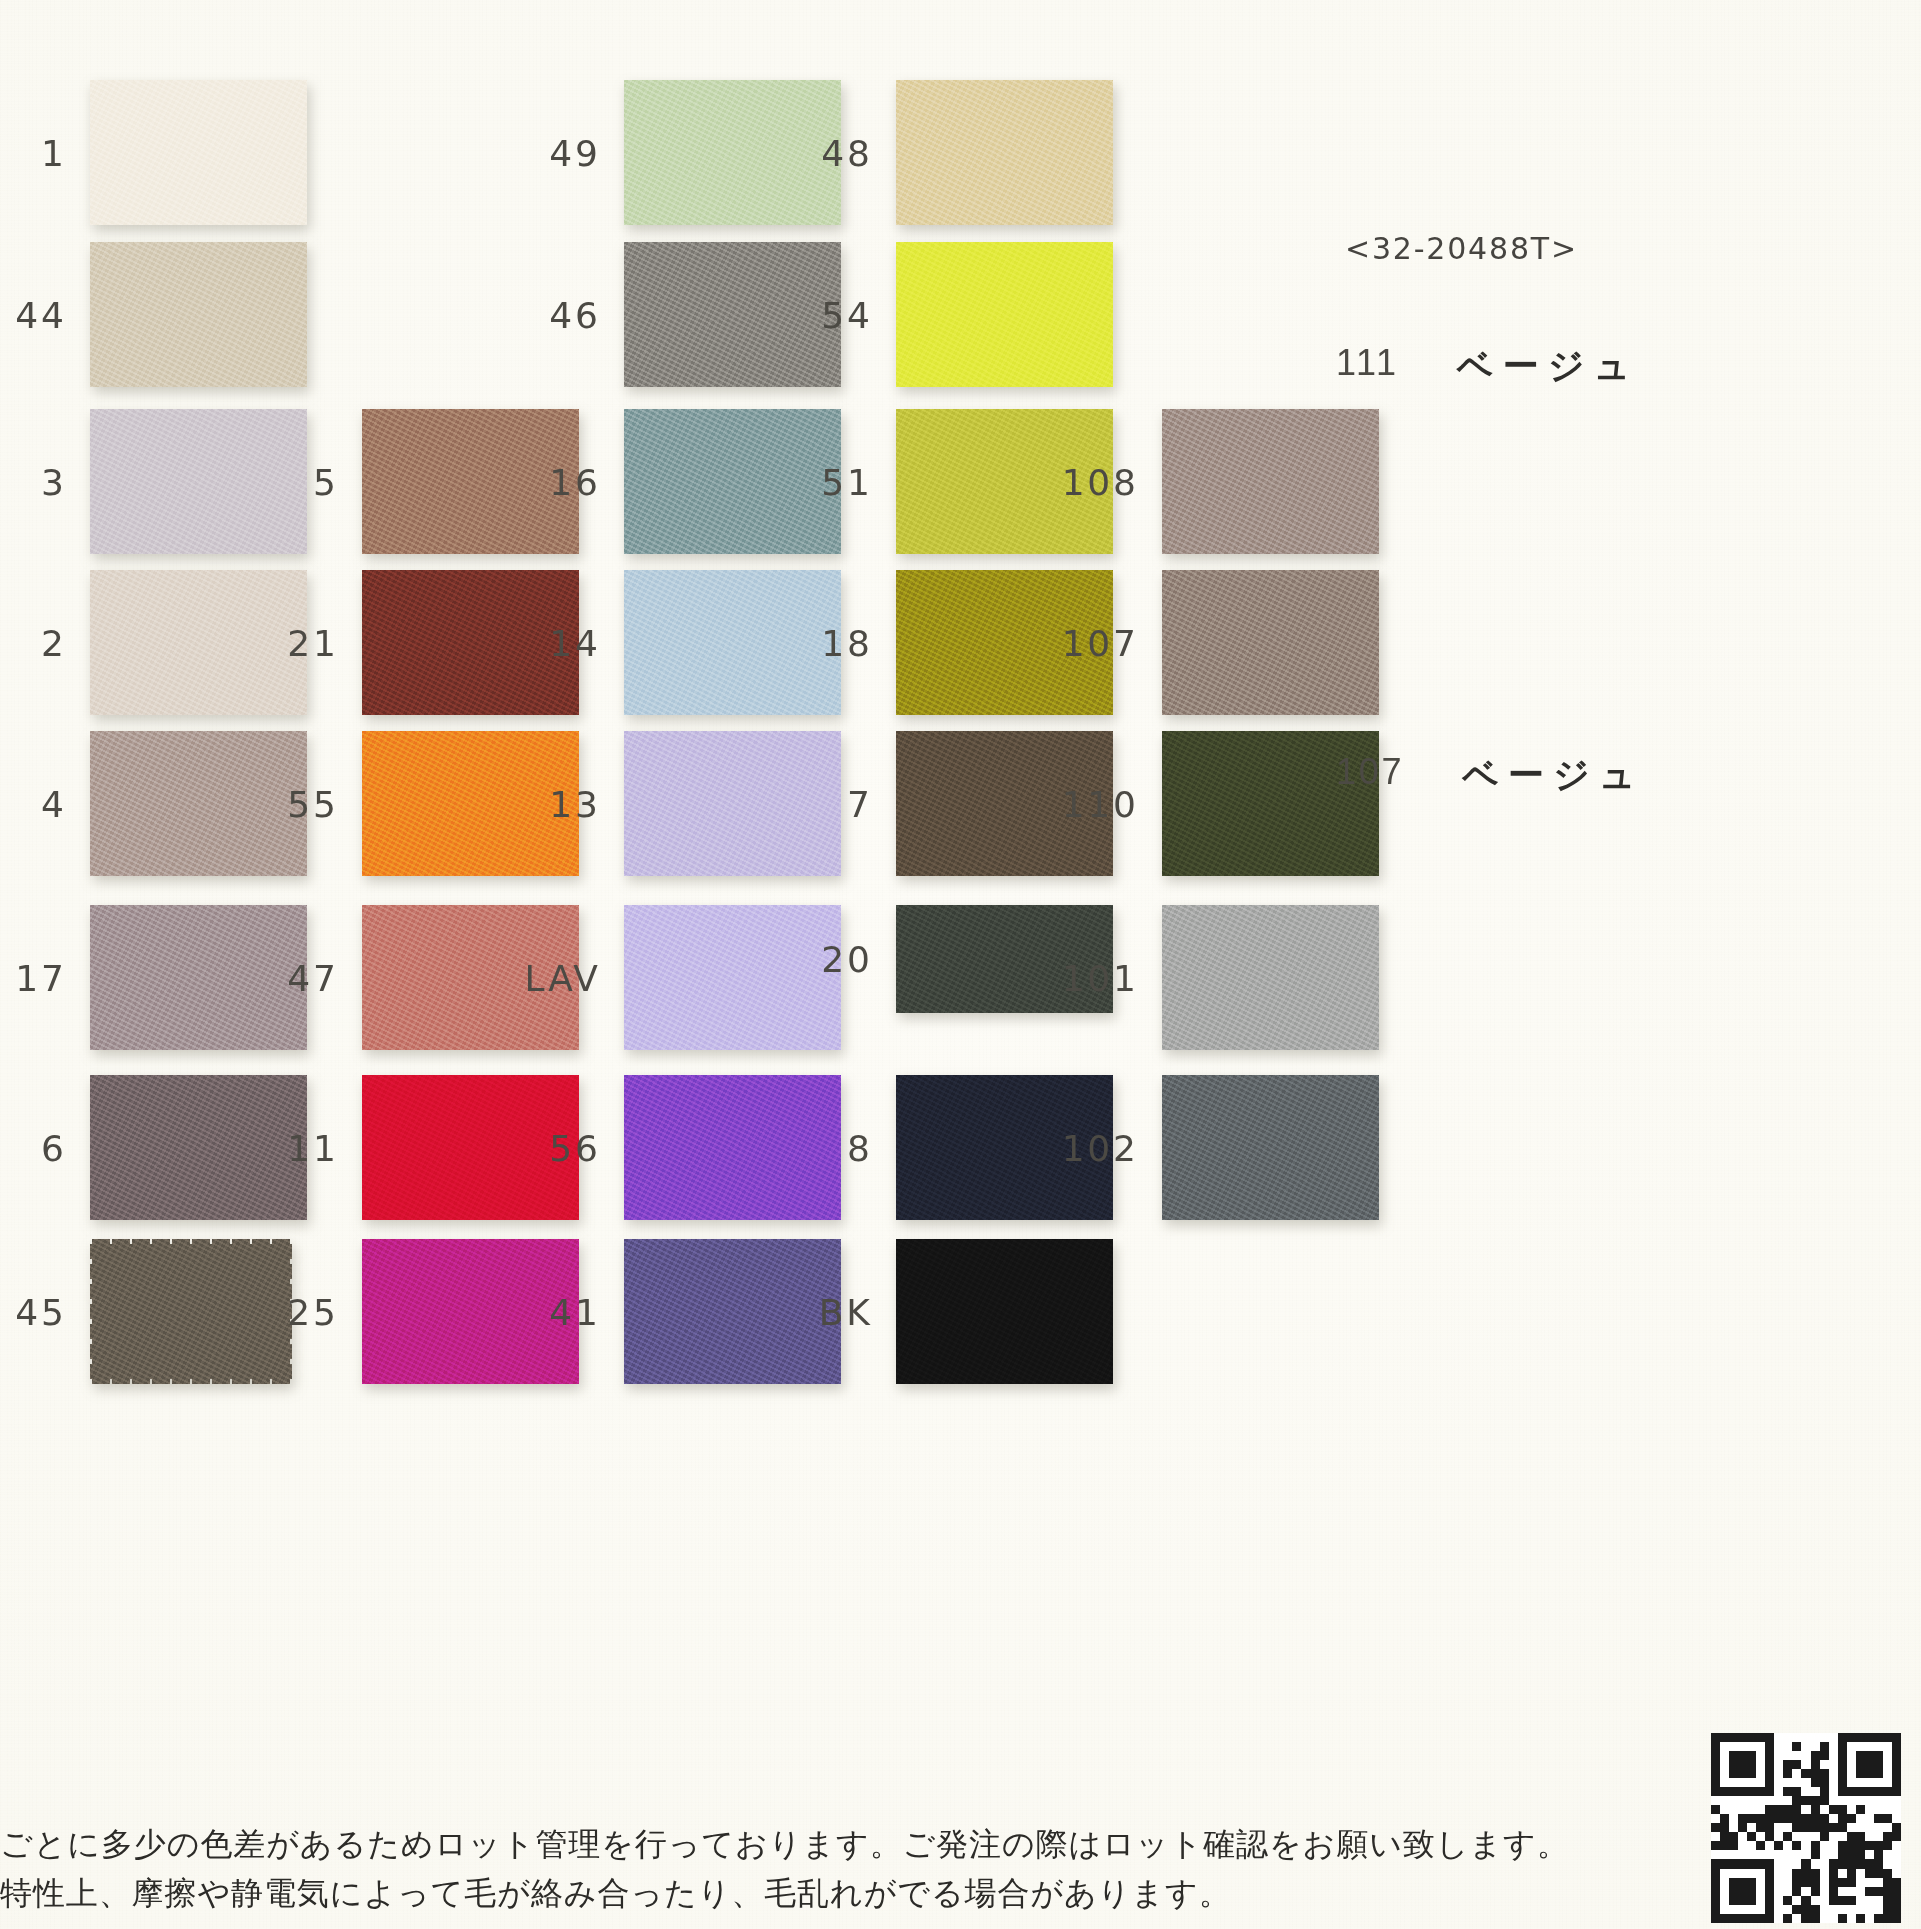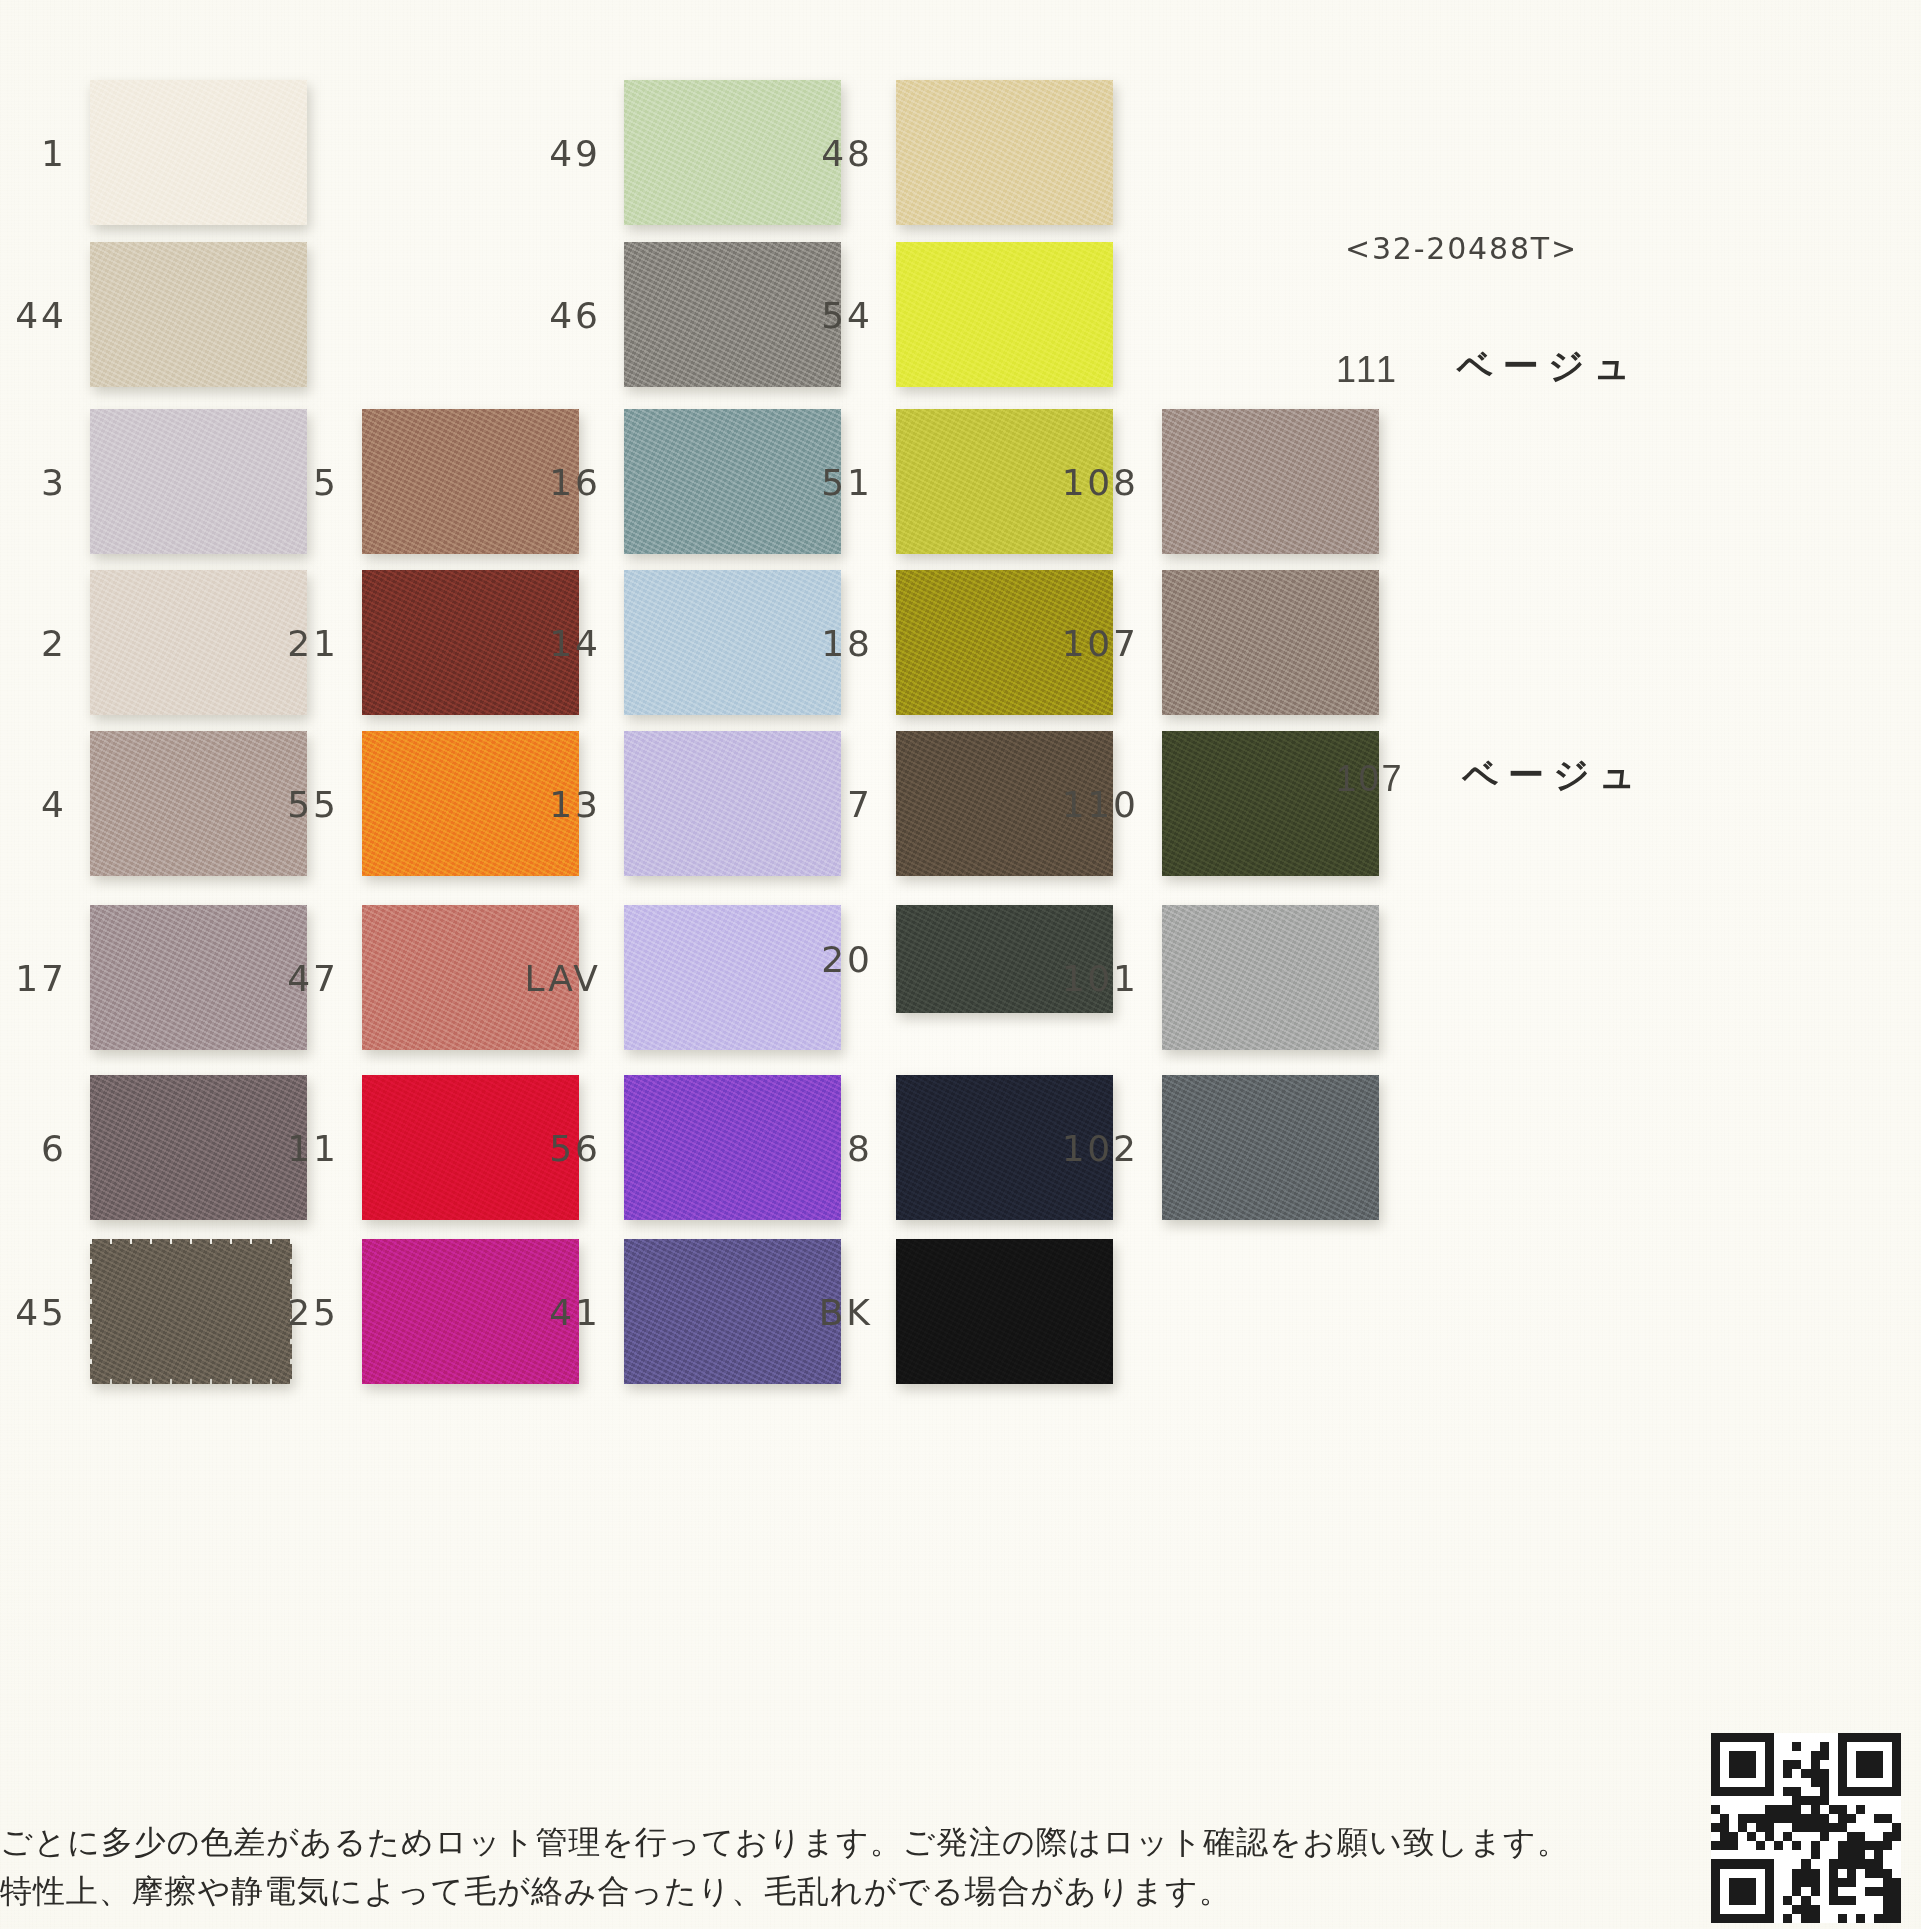--- a/index.html
+++ b/index.html
@@ -75,28 +75,28 @@
   }
 
   
   .annot {
     position:absolute;
     color:#3f3d38;
     font-family:"DejaVu Sans", sans-serif;
     white-space:nowrap;
   }
   #product-code { font-size: 30px; letter-spacing: 1.8px; color:#464440; }
-  .legend-row { position:absolute; display:flex; align-items:flex-end; gap:58px; }
+  .legend-row { position:absolute; display:flex; align-items:flex-start; gap:58px; }
   .legend-row .lg-num { font-size:36px; letter-spacing:2.7px; color:#4c4a44; }
   .legend-row .lg-name { font-size:36px; letter-spacing:9px; color:#2f2e2b; font-weight:600; }
 
   
   #footer-note { position:absolute; left:0; bottom:11px; width:1357px; }
   #footer-note div {
-    font-family:Liberation Mono, monospace;
+    font-family:Liberation Serif, serif;
     font-size:32px;
     color:#2c2b28;
     letter-spacing:0.9px;
     line-height:1.55;
     white-space:nowrap;
   }
 
   
   #qr-code {
     position:absolute;

